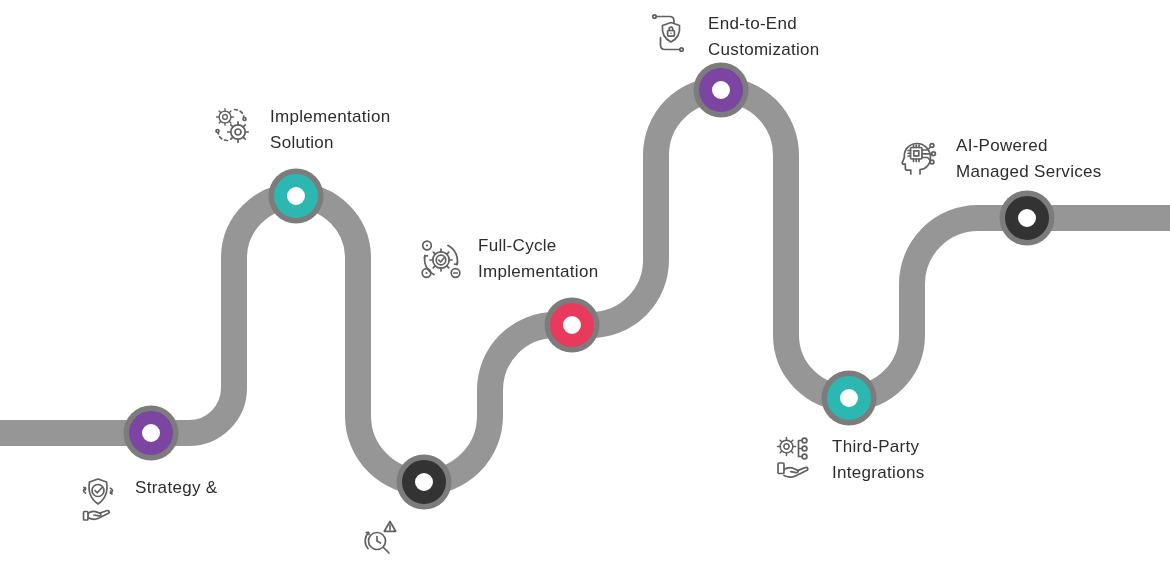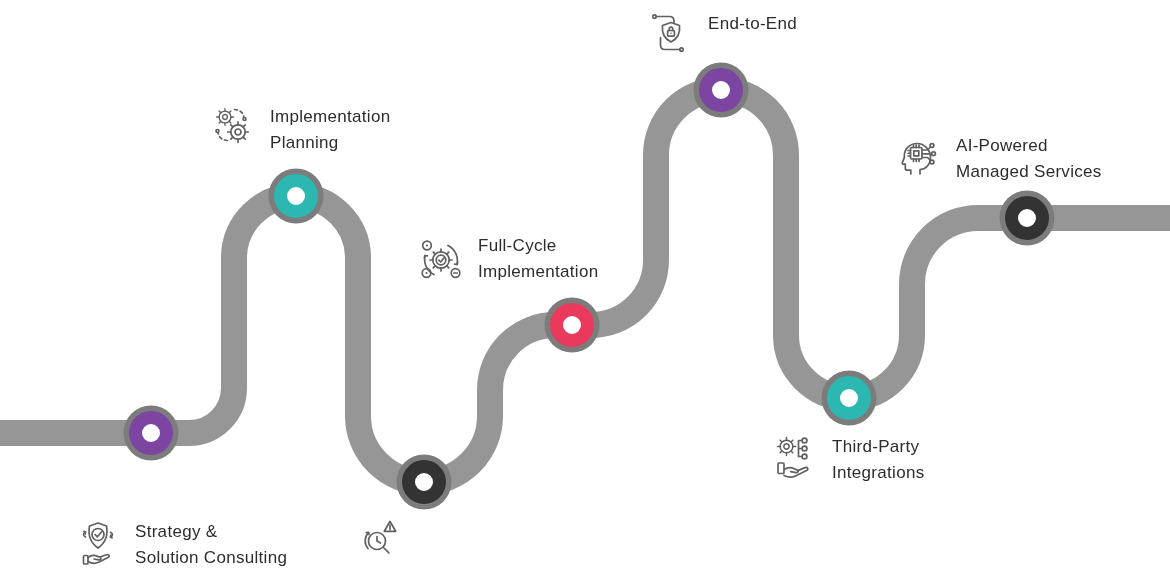--- a/index.html
+++ b/index.html
@@ -110,51 +110,50 @@
     <g>
       <circle cx="849" cy="398" r="27.5" fill="#7c7c7c"></circle>
       <circle class="dot-ring" cx="849" cy="398" r="15.5" stroke="#2CB7B1"></circle>
     </g>
     <g>
       <circle cx="1027" cy="218" r="27.5" fill="#7c7c7c"></circle>
       <circle class="dot-ring" cx="1027" cy="218" r="15.5" stroke="#333333"></circle>
     </g>
   </svg>
 
-  <div class="label" style="left:74px;top:474px;margin-top:44px;">
+  <div class="label" style="left:74px;top:474px;">
     <svg class="icon" viewBox="0 0 48 48">
       <path d="M24 5 L32.5 8 C34 16.5 32 24.5 24 30 C16 24.5 14 16.5 15.5 8 Z"></path>
       <circle cx="24" cy="16.5" r="6"></circle>
       <path d="M21 16.5 l2.3 2.3 L28 13.5"></path>
       <path d="M11.5 19 c-2.6 -1.2 -2.6 -3.8 0 -4.8"></path>
       <path d="M11.5 14.2 l-1.6 -.9 M11.5 14.2 l-.3 1.8"></path>
       <path d="M36.5 14.2 c2.6 1.2 2.6 3.8 0 4.8"></path>
       <path d="M36.5 19 l1.6 .9 M36.5 19 l.3 -1.8"></path>
       <rect x="9.5" y="37.5" width="4.5" height="8.5" rx="1"></rect>
       <path d="M14 39.5 c3 -2.4 6 -2.7 9 -1.4 l3 1.2 c1.8 .8 1 3 -1 2.6 L20 41"></path>
       <path d="M14 43.5 c3.5 2 7.5 2.2 10.5 .8 L34 39.5 c2.2 -1.2 1 -3.6 -1.5 -2.8 L26 39"></path>
     </svg>
     <div class="text">
       <div>Strategy &amp;</div>
-      <div>Solution Consulting</div>
     </div>
   </div>
 
   <div class="label" style="left:209px;top:103px;">
     <svg class="icon" viewBox="0 0 48 48">
       <use href="#gearshape" transform="translate(16,14) scale(0.82)"></use>
       <use href="#gearshape" transform="translate(29,29)"></use>
       <path class="dash" d="M25.5 6.5 c5 .3 8.3 2.8 9.3 7.2"></path>
       <circle cx="35.5" cy="16" r="1.5"></circle>
       <path class="dash" d="M18.5 37.5 c-5 -.3 -8.3 -2.8 -9.3 -7.2"></path>
       <circle cx="8.5" cy="28" r="1.5"></circle>
     </svg>
     <div class="text">
       <div>Implementation</div>
-      <div>Planning</div>
+      <div>Solution</div>
     </div>
   </div>
 
   <div class="label" style="left:356px;top:514px;">
     <svg class="icon" viewBox="0 0 48 48">
       <circle cx="21" cy="27" r="8.5"></circle>
       <path d="M21 22.5 V27 l3.5 2"></path>
       <path d="M27.5 33.5 L33 39" stroke-width="2.4"></path>
       <path d="M12 34.5 A12 12 0 0 1 12.5 18.5"></path>
       <path d="M12.5 18.5 l-2.2 -.2 M12.5 18.5 l.5 2.1"></path>
@@ -202,20 +201,21 @@
       <path d="M9.2 6.5 h13.3 q4.5 0 4.5 4.5 v1.5"></path>
       <path d="M13.5 27.5 v7.5 q0 4.5 4.5 4.5 h14.5"></path>
       <circle cx="34.5" cy="39.5" r="1.7"></circle>
       <path d="M24 12.5 l8.5 3 c.8 7 -1.5 13 -8.5 16.5 c-7 -3.5 -9.3 -9.5 -8.5 -16.5 z"></path>
       <rect x="20.6" y="20.5" width="6.8" height="5.6" rx="1"></rect>
       <path d="M22.2 20.5 v-1.6 a1.8 1.8 0 0 1 3.6 0 v1.6"></path>
       <circle class="f" cx="24" cy="23.2" r=".8"></circle>
     </svg>
     <div class="text">
       <div>End-to-End</div>
+      <div>Customization</div>
     </div>
   </div>
 
   <div class="label" style="left:771px;top:433px;">
     <svg class="icon" viewBox="0 0 48 48">
       <use href="#gearshape" transform="translate(15.5,13.5) scale(0.88)"></use>
       <path d="M27.5 7.5 v16 M27.5 7.5 h3.6 M27.5 15.5 h3.6 M27.5 23.5 h3.6"></path>
       <circle cx="33.5" cy="7.5" r="2.4"></circle>
       <circle cx="33.5" cy="15.5" r="2.4"></circle>
       <circle cx="33.5" cy="23.5" r="2.4"></circle>

